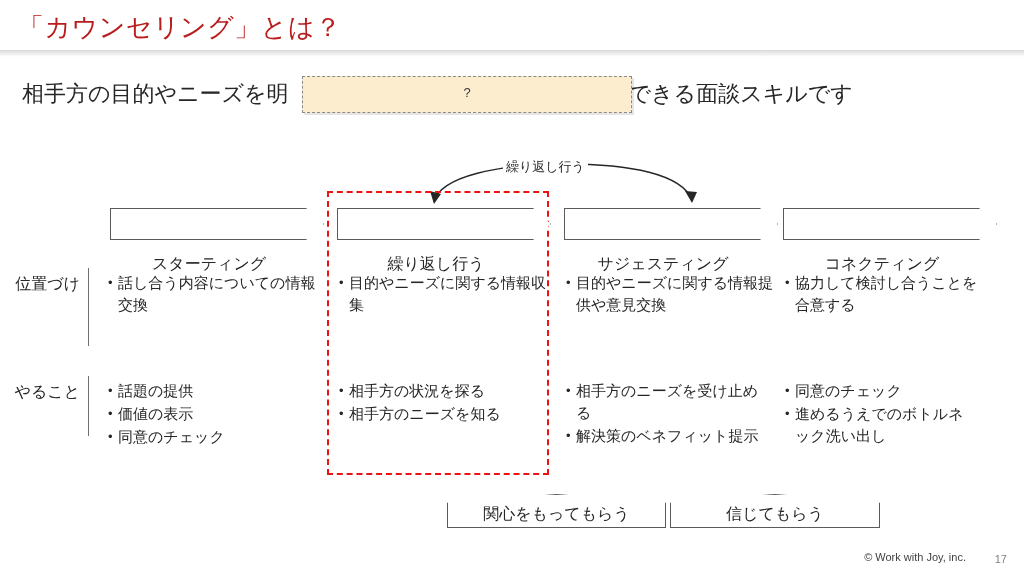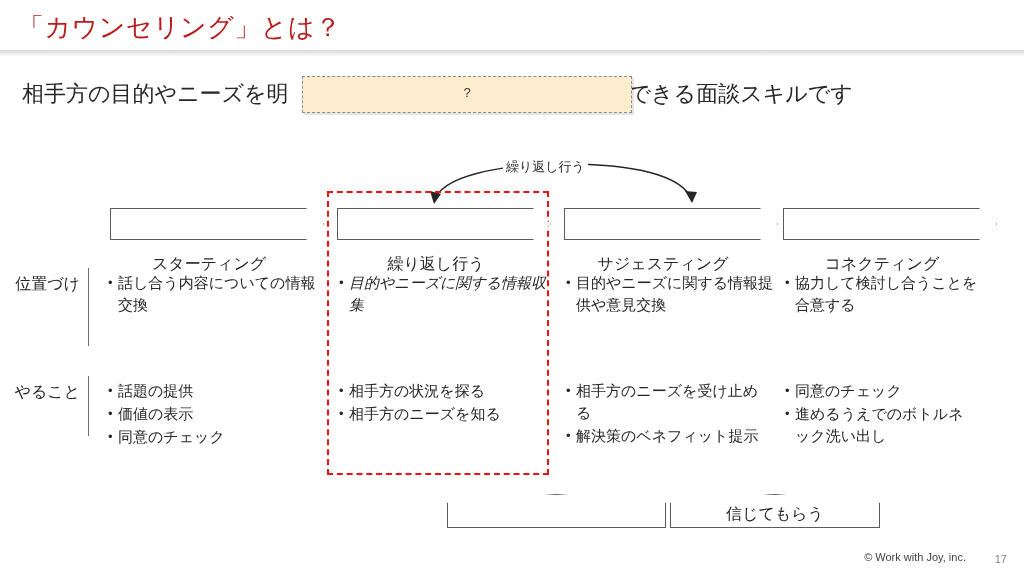--- a/index.html
+++ b/index.html
@@ -246,21 +246,21 @@
   <div class="row-divider" style="top:268px; height:78px;"></div>
 
   <div class="row-label" style="top:380px;">やること</div>
   <div class="row-divider" style="top:376px; height:60px;"></div>
 
   <div class="cell" style="left:108px; top:272px; width:218px;">
     <ul>
       <li>話し合う内容についての情報交換</li>
     </ul>
   </div>
-  <div class="cell" style="left:339px; top:272px; width:208px;font-style:italic;">
+  <div class="cell" style="left:339px; top:272px; width:208px;">
     <ul>
       <li>目的やニーズに関する情報収集</li>
     </ul>
   </div>
   <div class="cell" style="left:566px; top:272px; width:210px;">
     <ul>
       <li>目的やニーズに関する情報提供や意見交換</li>
     </ul>
   </div>
   <div class="cell" style="left:785px; top:272px; width:205px;">
@@ -289,20 +289,21 @@
     </ul>
   </div>
   <div class="cell" style="left:785px; top:380px; width:190px;">
     <ul>
       <li>同意のチェック</li>
       <li>進めるうえでのボトルネック洗い出し</li>
     </ul>
   </div>
 
   <div class="pentagon" style="left:447px; width:219px;"></div>
+  <div class="pentagon-label" style="left:447px; width:219px;">関心をもってもらう</div>
 
   <div class="pentagon" style="left:670px; width:210px;"></div>
   <div class="pentagon-label" style="left:670px; width:210px;">信じてもらう</div>
 
   <div id="copyright">© Work with Joy, inc.</div>
   <div id="page-number">17</div>
 
 </div>
 
 </body></html>

